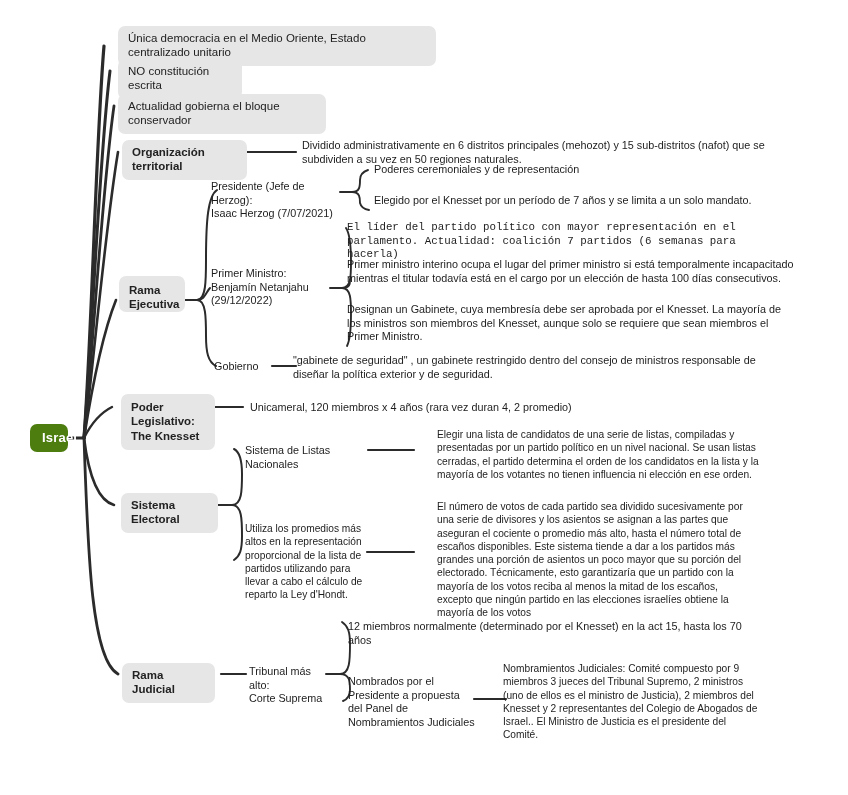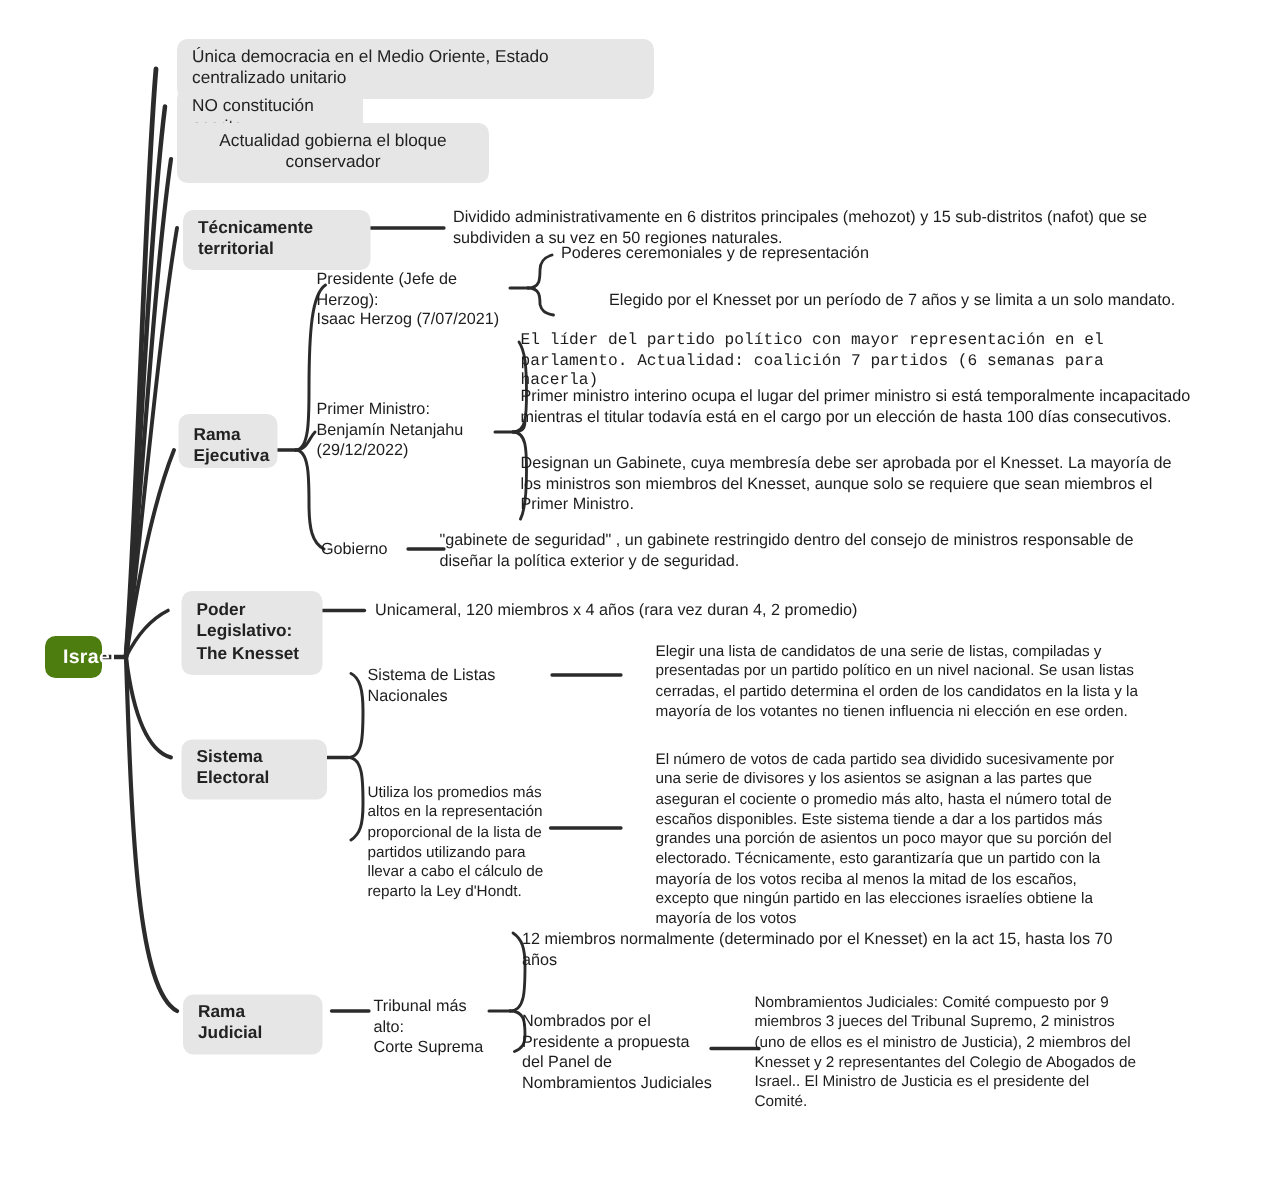--- a/index.html
+++ b/index.html
@@ -117,39 +117,39 @@
       <path d="M474,699 L506,699" stroke-width="2.2"></path>
     </g>
   </svg>
 
   <div class="node root-node" style="left:30px; top:424px; width:38px;">Israel</div>
 
   <div class="node pill" style="left:118px; top:26px; width:318px;">Única democracia en el Medio Oriente, Estado centralizado unitario</div>
 
   <div class="node pill" style="left:118px; top:59px; width:124px;">NO constitución escrita</div>
 
-  <div class="node pill" style="left:118px; top:82px; width:208px;text-align:center;">Actualidad gobierna el bloque conservador</div>
+  <div class="node pill" style="left:118px; top:94px; width:208px;">Actualidad gobierna el bloque conservador</div>
 
-  <div class="node pill bold" style="left:122px; top:140px; width:125px;">Técnicamente territorial</div>
+  <div class="node pill bold" style="left:122px; top:140px; width:125px;">Organización territorial</div>
 
   <div class="node plain" style="left:302px; top:139px; width:500px;">Dividido administrativamente en 6 distritos principales (mehozot) y 15 sub-distritos (nafot) que se subdividen a su vez en 50 regiones naturales.</div>
 
   <div class="node pill bold" style="left:119px; top:276px; width:66px; padding-top:7px; padding-bottom:0;">
     <span>Rama</span><br>
     <span>Ejecutiva</span>
   </div>
 
   <div class="node plain" style="left:211px; top:180px; width:132px;">
     <span>Presidente (Jefe de Herzog):</span><br>
     <span>Isaac Herzog (7/07/2021)</span>
   </div>
 
   <div class="node plain" style="left:374px; top:163px; width:290px;">Poderes ceremoniales y de representación</div>
 
-  <div class="node plain" style="left:374px; top:194px; width:420px;margin-left:32px;">Elegido por el Knesset por un período de 7 años y se limita a un solo mandato.</div>
+  <div class="node plain" style="left:374px; top:194px; width:420px;">Elegido por el Knesset por un período de 7 años y se limita a un solo mandato.</div>
 
   <div class="node plain" style="left:211px; top:267px; width:120px;">
     <span>Primer Ministro:</span><br>
     <span>Benjamín Netanjahu</span><br>
     <span>(29/12/2022)</span>
   </div>
 
   <div class="node plain" style="left:347px; top:221px; width:438px;font-family:Liberation Mono, monospace;">El líder del partido político con mayor representación en el parlamento. Actualidad: coalición 7 partidos (6 semanas para hacerla)</div>
 
   <div class="node plain" style="left:347px; top:258px; width:455px;">Primer ministro interino ocupa el lugar del primer ministro si está temporalmente incapacitado mientras el titular todavía está en el cargo por un elección de hasta 100 días consecutivos.</div>

